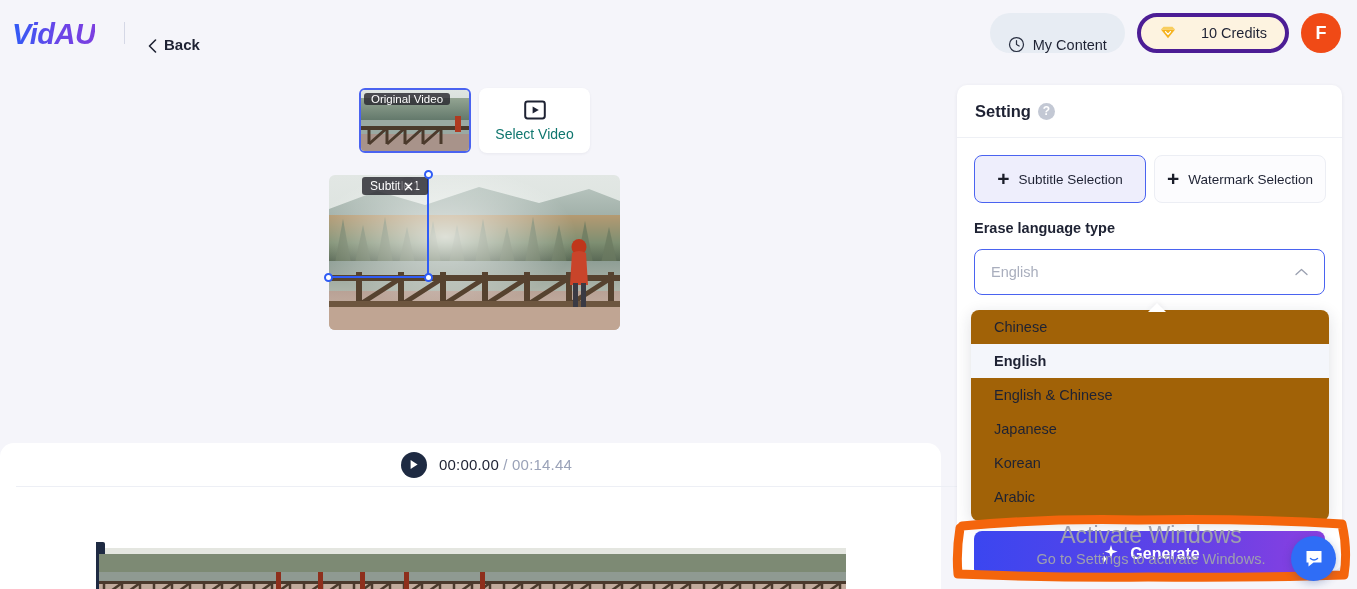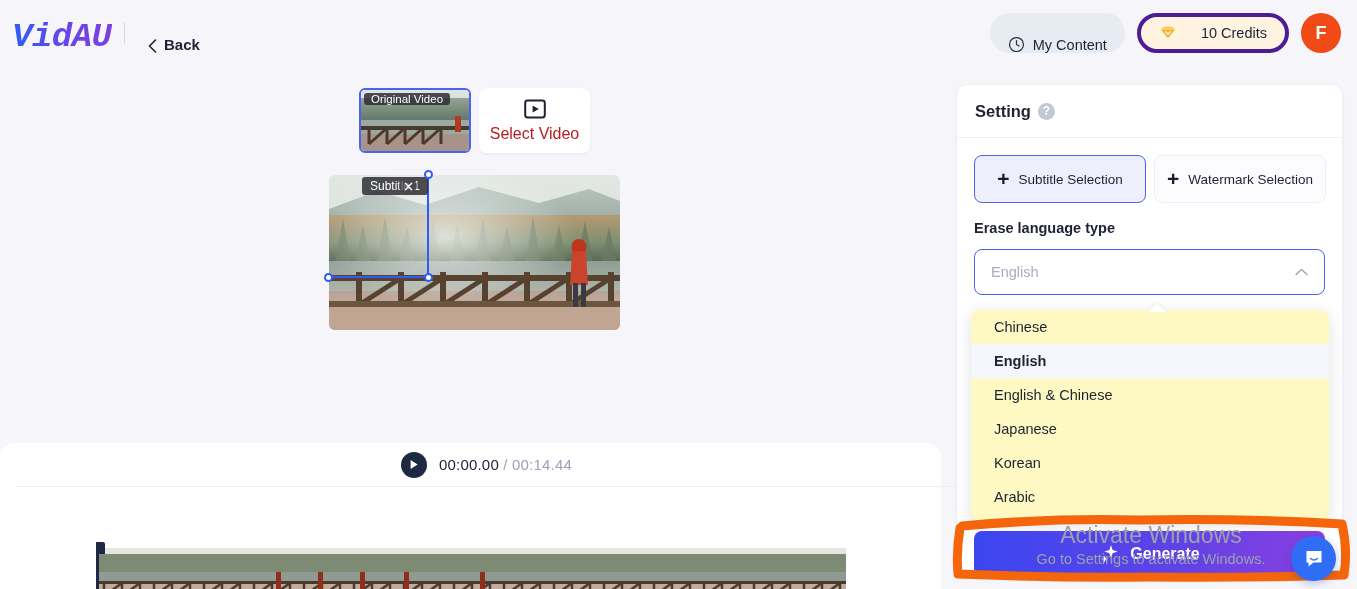--- a/index.html
+++ b/index.html
@@ -17,26 +17,26 @@
   }
 
   
   .header {
     position: absolute; left: 0; top: 0;
     width: 1357px; height: 66px;
     display: flex; align-items: center;
   }
   .logo {
     position: absolute; left: 12px; top: 18px;
-    font-size: 34px; font-weight: 700; font-style: italic;
+    font-size: 29px; font-weight: 700; font-style: italic;
     letter-spacing: -0.5px;
     background: linear-gradient(90deg, #2f5cf6 0%, #6a45e8 55%, #7c3fe0 100%);
     -webkit-background-clip: text; background-clip: text;
     color: transparent;
-    font-family: Liberation Mono, monospace;
+    font-family: Liberation Sans, sans-serif;
   }
   .header-divider {
     position: absolute; left: 124px; top: 22px;
     width: 1px; height: 22px; background: #d5d8e6;
   }
   .back-btn {
     position: absolute; left: 148px; top: 21px;
     height: 24px;
     display: flex; align-items: flex-end; gap: 7px;
     color: #1e2233; font-size: 15px; font-weight: 700;
@@ -98,21 +98,21 @@
     white-space: nowrap;
   }
   .select-video {
     width: 111px; height: 65px;
     background: #fff; border-radius: 8px;
     display: flex; flex-direction: column;
     align-items: center; justify-content: center; gap: 5px;
     cursor: pointer;
     box-shadow: 0 1px 3px rgba(30,35,60,0.06);
   }
-  .select-video-label { font-size: 16px; color: #b91c1c; }
+  .select-video-label { font-size: 14px; color: #0f766e; }
 
   
   .preview {
     position: absolute; left: 329px; top: 109px;
     width: 291px; height: 155px;
     border-radius: 6px; overflow: hidden;
   }
   .sub-overlay {
     position: absolute; left: 329px; top: 109px;
     width: 101px; height: 104px;
@@ -247,21 +247,21 @@
     display: flex; align-items: center;
     padding: 0 16px;
     cursor: pointer;
   }
   .lang-value { font-size: 14.5px; color: #a9aebd; flex: 1; }
 
   
   .dropdown {
     position: absolute; left: 971px; top: 310px;
     width: 358px; height: 211px;
-    background: #fef9c3;
+    background: #a16207;
     border-radius: 8px;
     box-shadow: 0 4px 16px rgba(30,35,60,0.14);
     overflow: hidden;
     z-index: 40;
     text-align: center;
   }
   .dd-caret {
     position: absolute; left: 1148px; top: 303px;
     width: 0; height: 0;
     border-left: 9px solid transparent;

